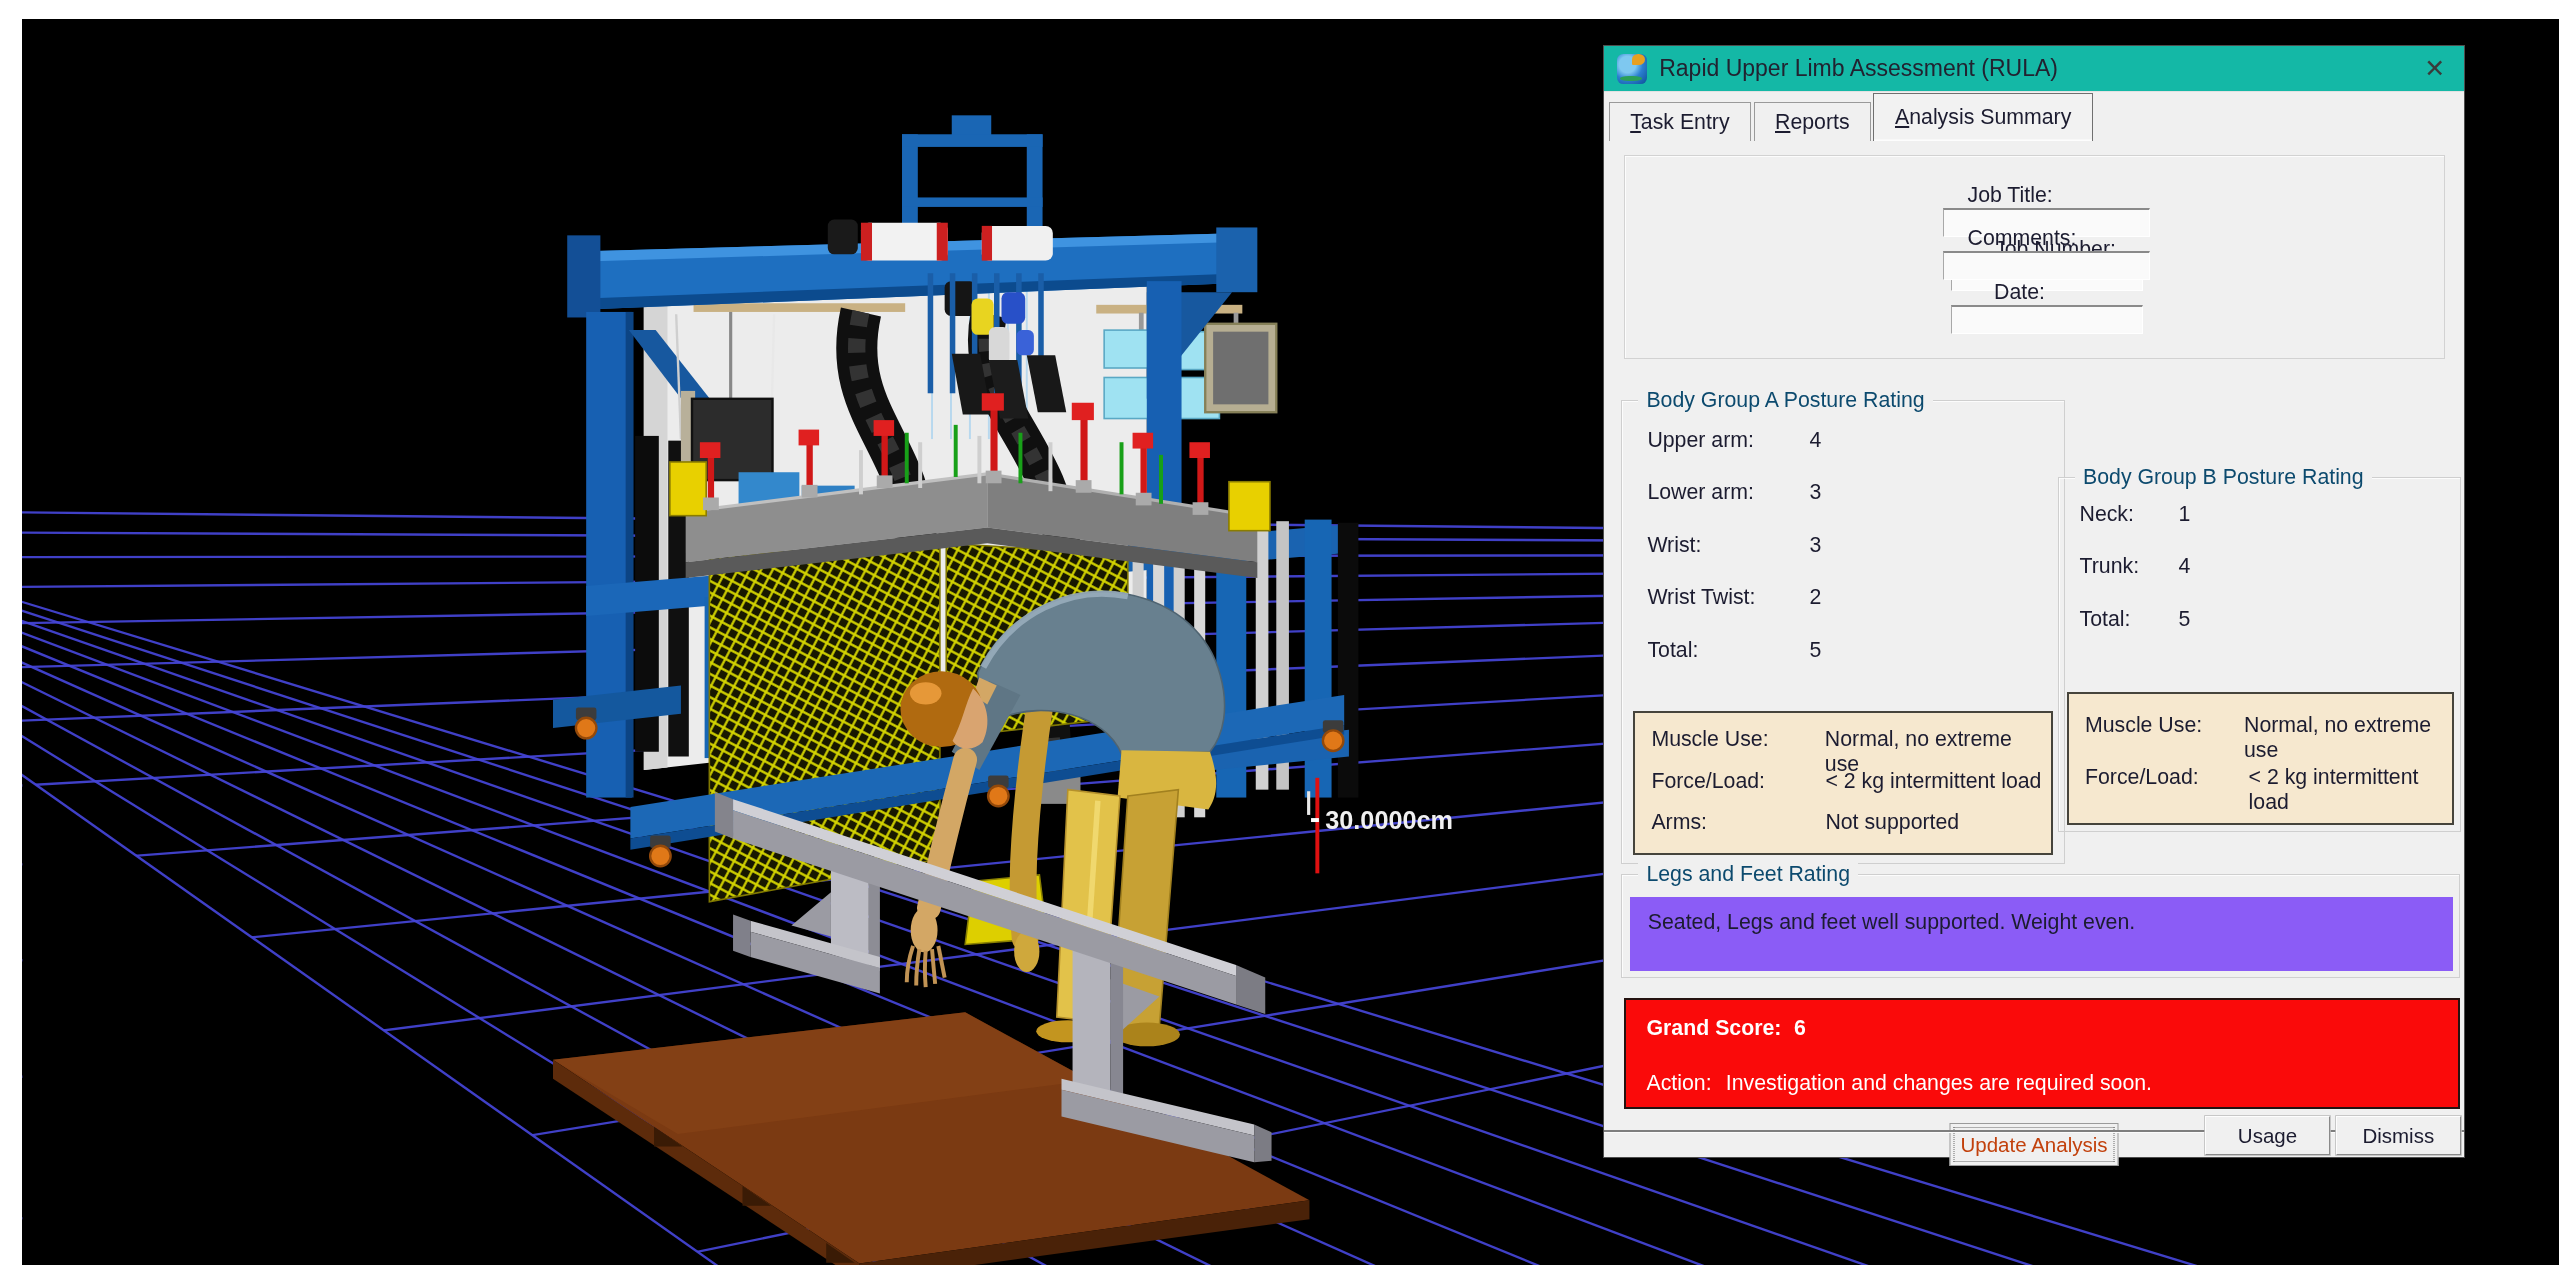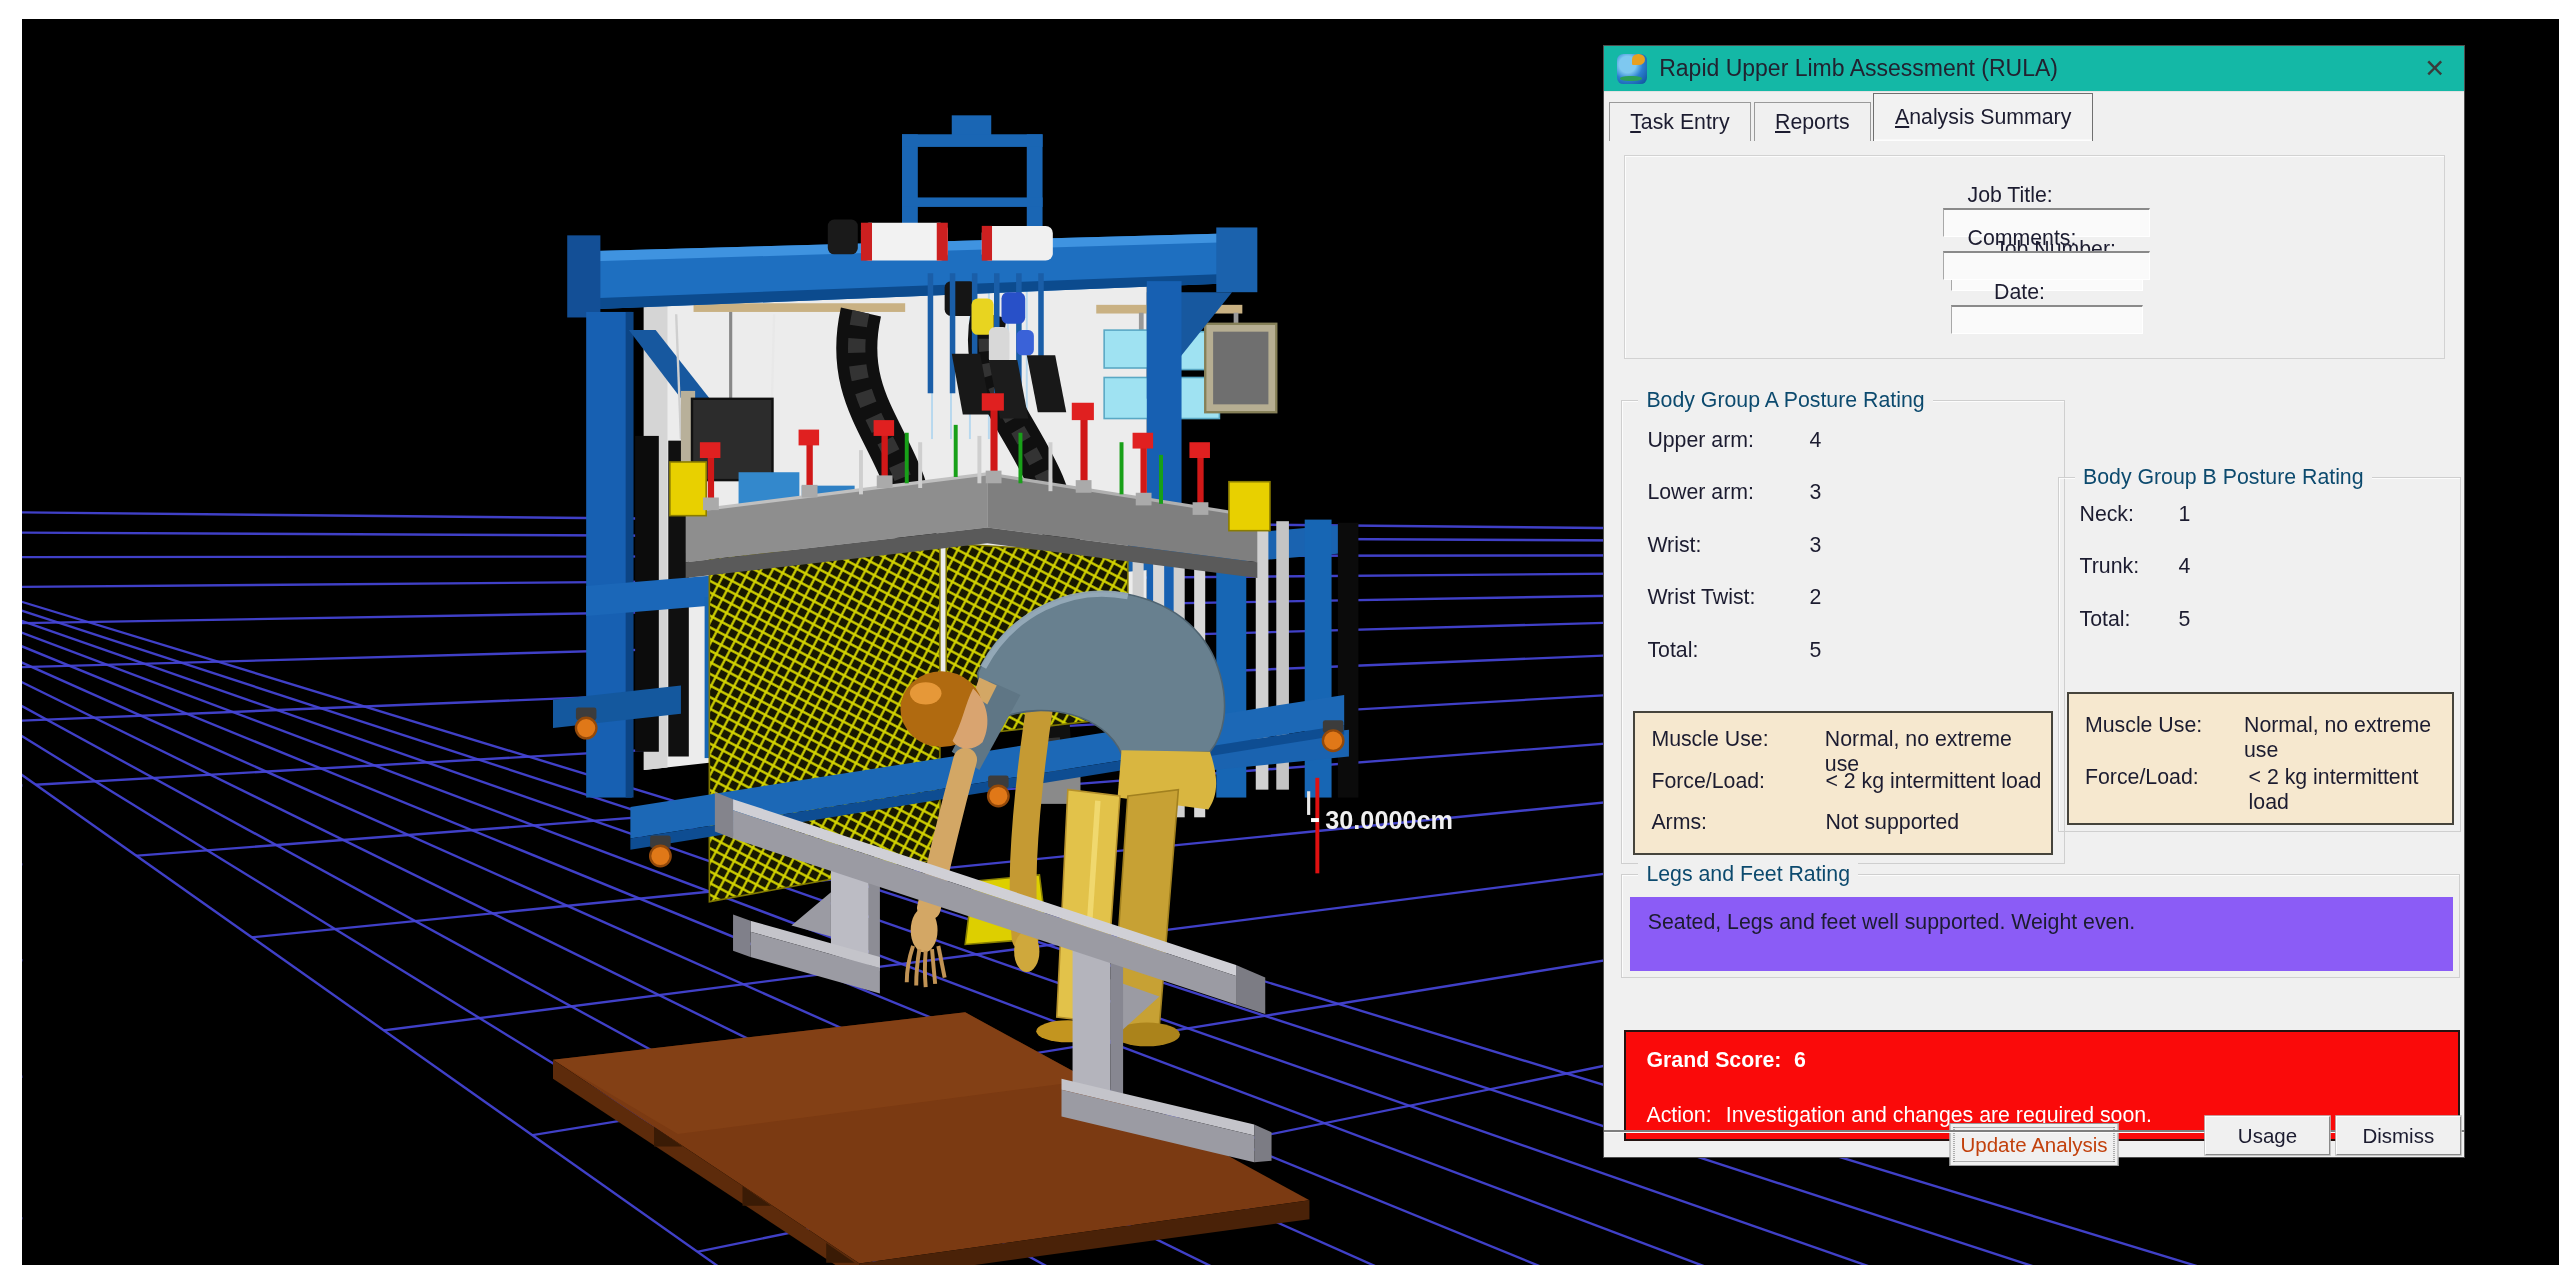--- a/index.html
+++ b/index.html
@@ -54,21 +54,21 @@
   .beige-box{position:absolute; left:11px; right:11px; bottom:8px; height:144px; background:#f6e8cf;
     border:2.4px solid #46443c; box-sizing:border-box; padding:14.2px 0 0 16px;}
   .grp-b .beige-box{left:8px; right:6.3px; bottom:6.3px; height:133px; padding-top:19px;}
   .mbox-row{display:flex; height:24px; margin-bottom:17.4px;}
   .grp-b .mbox-row{margin-bottom:28.4px;}
   .m-label{width:174px;}
 
   .legs-strip{position:absolute; left:8px; right:6.3px; top:22px; bottom:6.3px; background:#8b5cf6; padding:12.6px 0 0 17.4px; box-sizing:border-box;}
 
   .grand-box{position:absolute; left:20px; top:857px; width:836px; height:111px; background:#fa0a0a;
-    border:2.4px solid #241210; box-sizing:border-box; color:#ffffff; padding:16px 0 0 20.5px;margin-top:32px;}
+    border:2.4px solid #241210; box-sizing:border-box; color:#ffffff; padding:16px 0 0 20.5px;}
   .grand-line1{display:flex; font-weight:bold; margin-bottom:30px;}
   .grand-line1 .val{margin-left:12.6px;}
   .grand-line2{display:flex;}
   .grand-line2 .val{margin-left:14.2px;}
 
   .update-btn{position:absolute; left:50%; transform:translateX(-50%); top:982px; width:169px; height:43px;
     background:#f0f0f0; border:1.6px solid #9a9a9a; outline:1.6px dotted #6a6a6a; outline-offset:-5.5px;
     font-size:20.5px; font-family:"Liberation Sans",sans-serif; color:#c2410c;}
   .bottom-divider{position:absolute; left:0; right:0; top:989px; height:0; border-top:2.4px solid #7e7e7e; border-bottom:1.6px solid #fbfbfb;}
   .btm-btn{position:absolute; bottom:1.6px; height:39px; width:125px; background:#f0f0f0;

